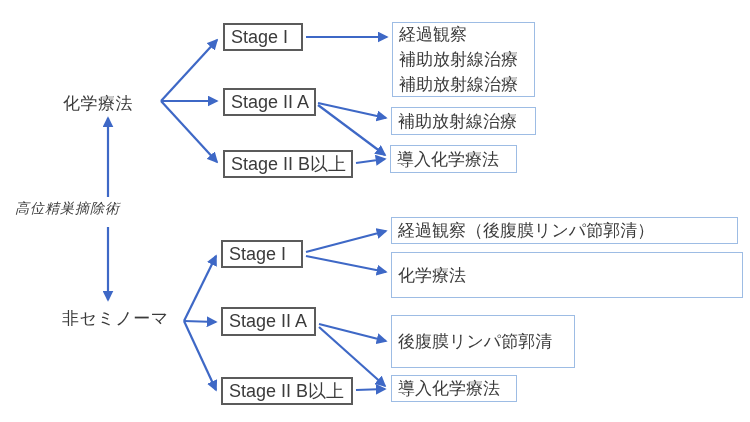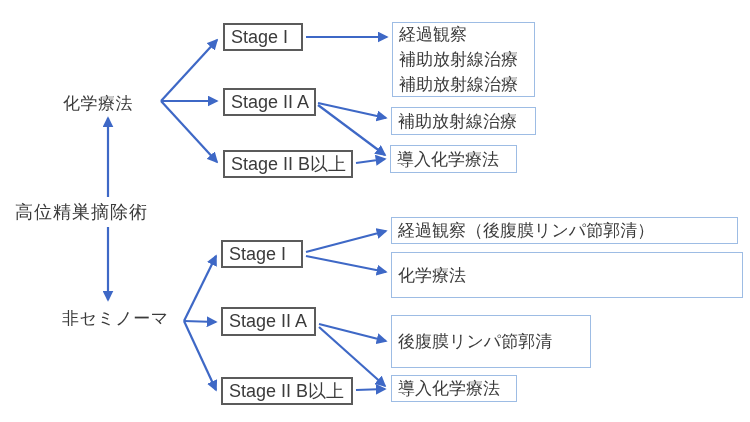--- a/index.html
+++ b/index.html
@@ -20,21 +20,21 @@
   #arrows{position:absolute;left:0;top:0;width:750px;height:422px;}
   #arrows line{stroke:var(--arrow-blue);stroke-width:2.2;}
   #arrows marker path{fill:var(--arrow-blue);}
   .lbl{
     position:absolute;
     font-size:17px;
     letter-spacing:.5px;
     white-space:nowrap;
     color:var(--text);
   }
-  .lbl.root{font-size:18px;letter-spacing:1px;}
+  .lbl.root{font-size:14px;letter-spacing:1px;font-style:italic;}
   .stage{
     position:absolute;
     box-sizing:border-box;
     background:#fff;
     border:2px solid var(--stage-border);
     display:flex;align-items:center;
     padding-left:6px;
     font-size:18px;
     white-space:nowrap;
     color:var(--text);
@@ -59,21 +59,21 @@
   .non-s1 {left:221px;top:240px;width:82px; height:28px;}
   .non-s2a{left:221px;top:307px;width:95px; height:29px;}
   .non-s2b{left:221px;top:377px;width:132px;height:28px;}
   
   .sem-o1{left:392px;top:22px; width:143px;height:75px;}
   .sem-o2{left:391px;top:107px;width:145px;height:28px;}
   .sem-o3{left:390px;top:145px;width:127px;height:28px;}
   
   .non-o1{left:391px;top:217px;width:347px;height:27px;}
   .non-o2{left:391px;top:252px;width:352px;height:46px;}
-  .non-o3{left:391px;top:315px;width:200px;height:53px;}
+  .non-o3{left:391px;top:315px;width:184px;height:53px;}
   .non-o4{left:391px;top:375px;width:126px;height:27px;}
   
   .pos-root{left:15px;top:200px;}
   .pos-sem {left:63px;top:92px;}
   .pos-non {left:62px;top:307px;text-align:center;}
 </style>
 </head>
 <body>
 
 <div id="canvas">

